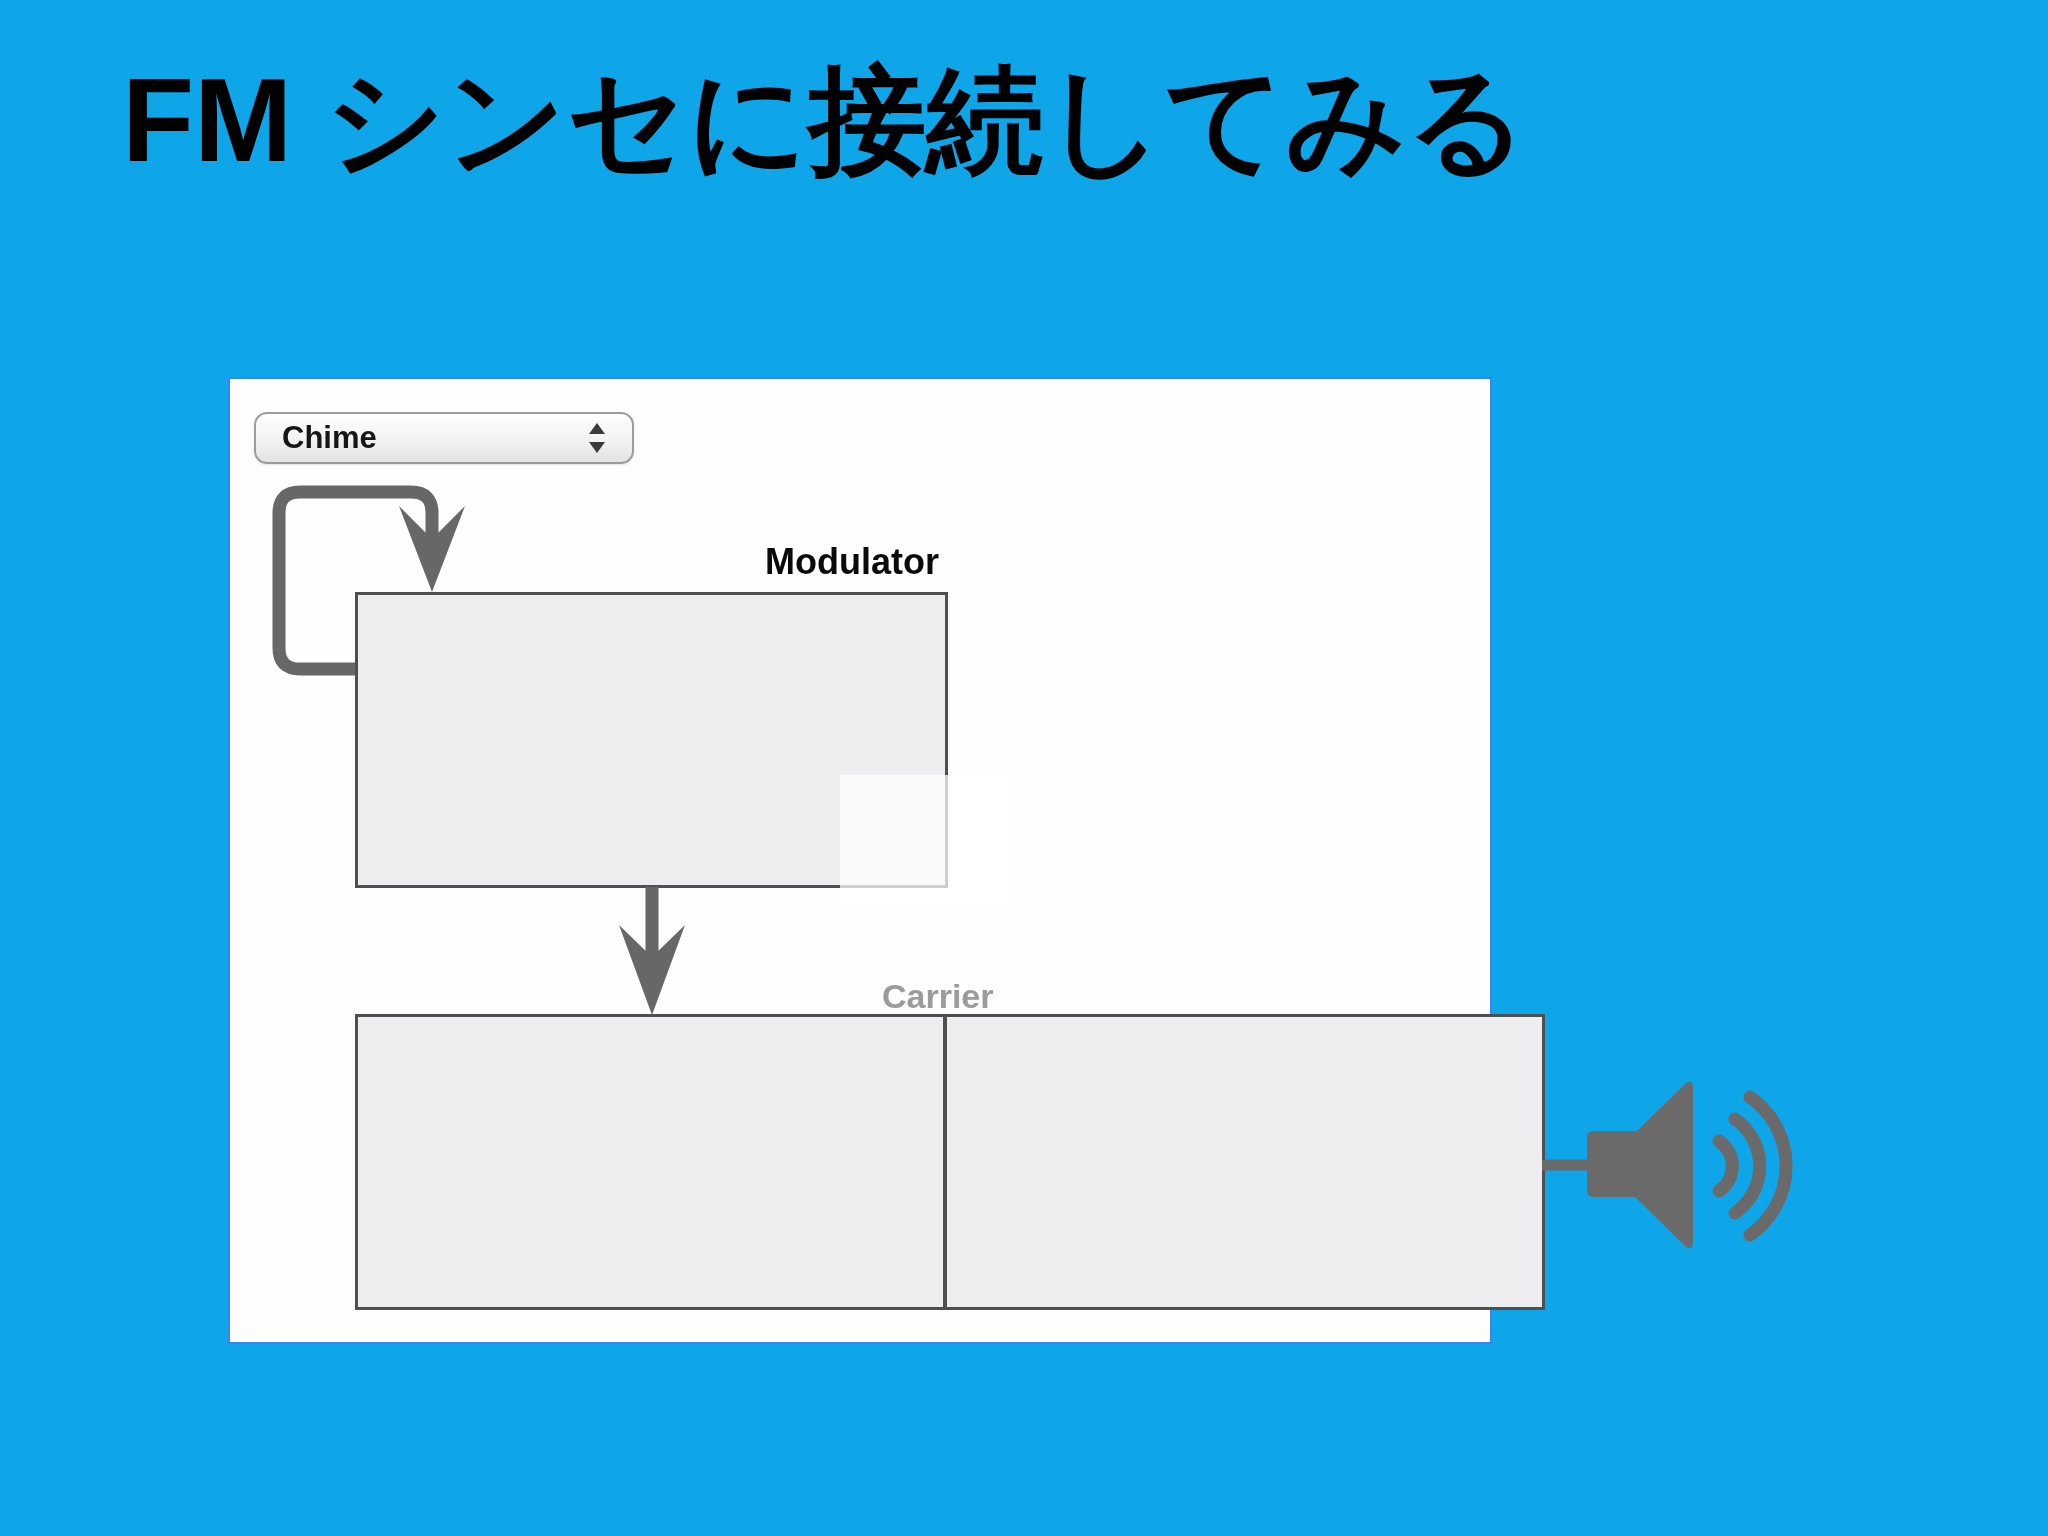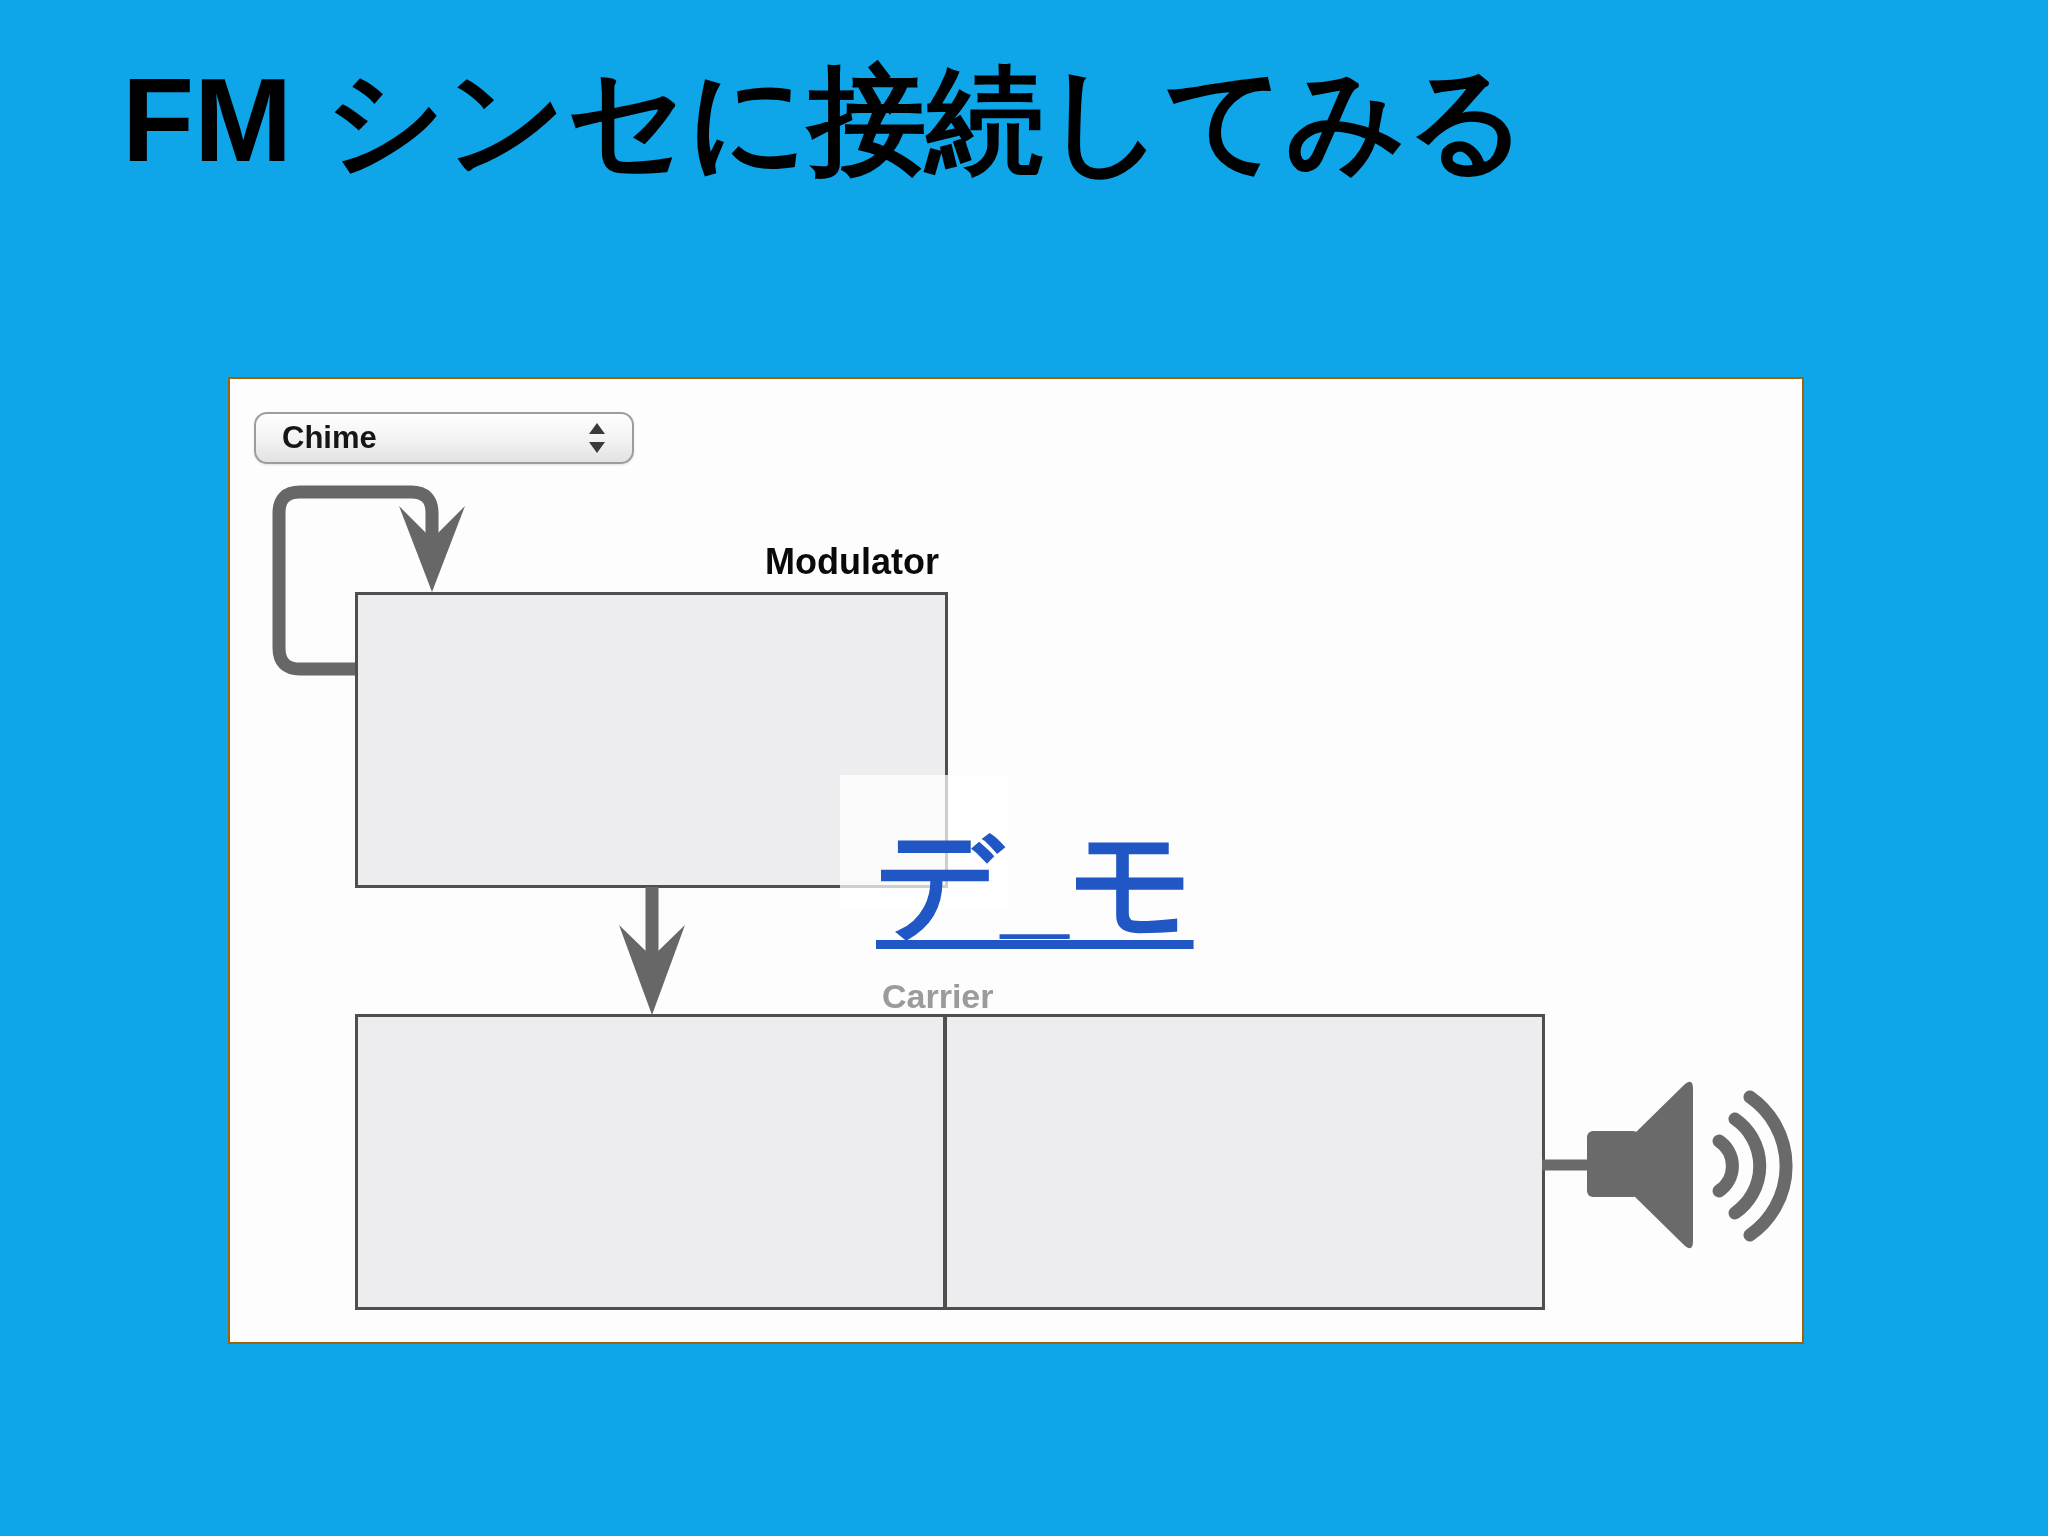--- a/index.html
+++ b/index.html
@@ -6,22 +6,22 @@
   .page{
     position:relative;width:2048px;height:1536px;background:#0ea5e9;overflow:hidden;
     font-family:"Liberation Sans","DejaVu Sans",sans-serif;
   }
   .title{
     position:absolute;left:122px;top:44px;margin:0;
     font-size:118px;font-weight:bold;color:#000;line-height:1.3;letter-spacing:0px;
     white-space:nowrap;
   }
   .panel{
-    position:absolute;left:228px;top:377px;width:1576px;height:967px;
-    background:#fdfdfd;border:2px solid #a16207;box-sizing:border-box;
+    position:absolute;left:228px;top:377px;width:1264px;height:967px;
+    background:#fdfdfd;border:2px solid #3b82f6;box-sizing:border-box;
   }
   
   .dropdown{
     position:absolute;left:24px;top:33px;width:380px;height:52px;box-sizing:border-box;
     border:2px solid #9c9c9c;border-radius:13px;
     background:linear-gradient(180deg,#ffffff 0%,#f2f2f3 55%,#e2e2e4 100%);
     box-shadow:0 1px 2px rgba(0,0,0,0.12);
     display:flex;align-items:center;cursor:default;
   }
   .dd-label{padding-left:26px;font-size:31px;font-weight:bold;color:#161616;}
@@ -93,16 +93,15 @@
         <rect x="1357" y="752" width="52" height="66" rx="6" fill="#6a6a6a"></rect>
         <path d="M 1402 757 L 1454 706 Q 1463 698 1463 710 L 1463 862 Q 1463 874 1454 866 L 1402 815 Z" fill="#6a6a6a"></path>
         <g>
           <path d="M 1489 762 A 30 30 0 0 1 1489 812" stroke="#6a6a6a" stroke-width="13" fill="none" stroke-linecap="round"></path>
           <path d="M 1505 740 A 57 57 0 0 1 1505 834" stroke="#6a6a6a" stroke-width="13" fill="none" stroke-linecap="round"></path>
           <path d="M 1520 718 A 84 84 0 0 1 1520 856" stroke="#6a6a6a" stroke-width="13" fill="none" stroke-linecap="round"></path>
         </g>
       </g>
     </svg>
 
-    <a class="demo-link">デ_モ</a>
 
   </div>
 </div>
 
 </body></html>

